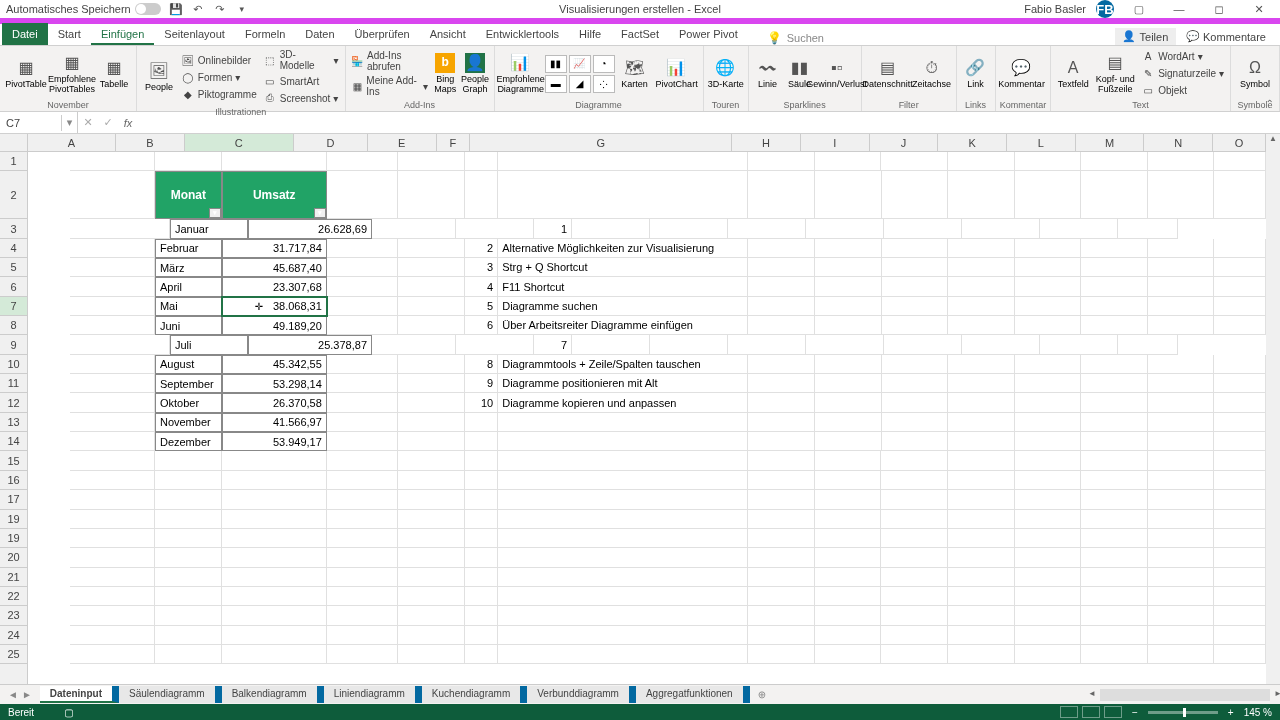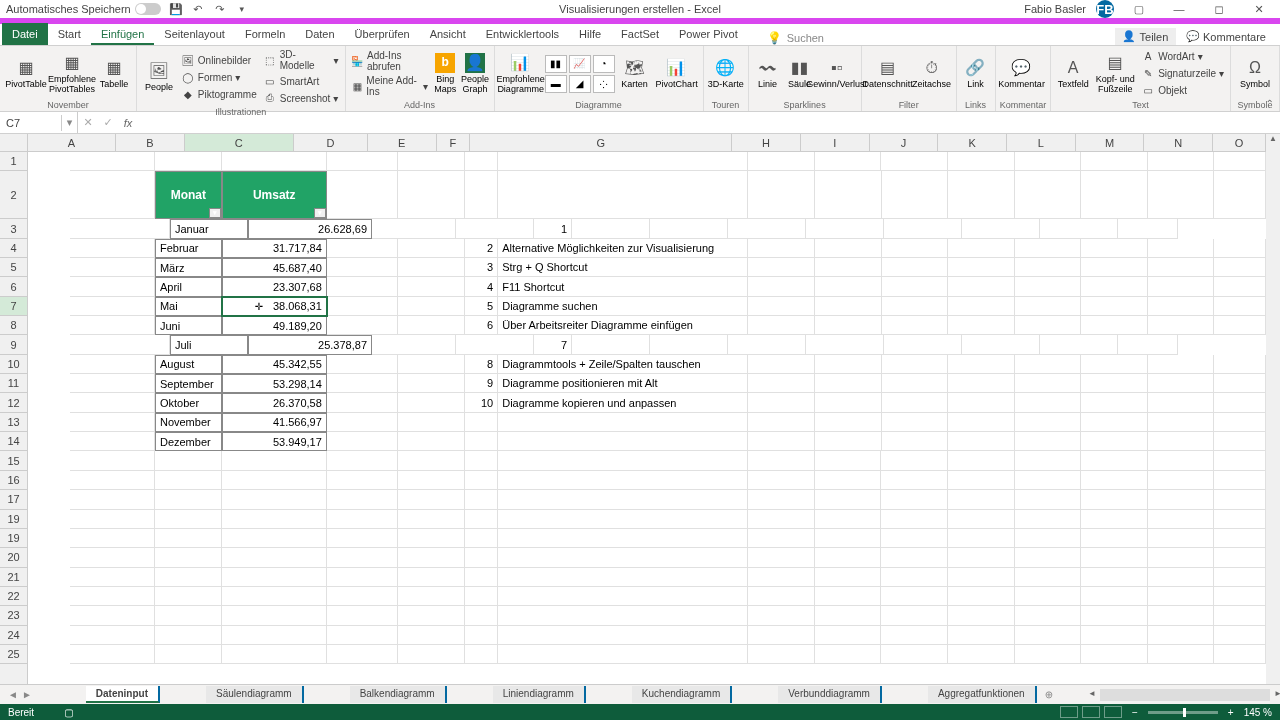--- a/index.html
+++ b/index.html
@@ -70,21 +70,21 @@
 .dcell.num { justify-content: flex-end; }
 .active-cell { outline: 2px solid #217346; outline-offset: -1px; background: #fff; }
 .cursor-plus { position: absolute; font-size: 10px; pointer-events: none; color: #000; }
 
 .vscroll { position: absolute; top: 134px; right: 0; width: 14px; bottom: 36px; background: #f0f0f0; }
 .vscroll-up, .vscroll-down { height: 14px; text-align: center; font-size: 8px; color: #666; }
 
 
 .sheet-bar { position: absolute; bottom: 16px; left: 0; right: 0; height: 20px; background: #f3f2f1; border-top: 1px solid #ccc; display: flex; align-items: center; font-size: 10px; }
 .sheet-nav { display: flex; gap: 4px; padding: 0 8px; color: #888; }
-.sheet-tab { padding: 2px 10px; border-right: 2px solid #0369a1; color: #444; cursor: pointer; background: #e8e8e8; margin-left: 46px; }
+.sheet-tab { padding: 2px 10px; border-right: 7px solid #0369a1; color: #444; cursor: pointer; background: #e8e8e8; }
 .sheet-tab.active { background: #fff; border-bottom: 2px solid #217346; font-weight: 600; }
 .sheet-add { padding: 0 8px; color: #888; cursor: pointer; }
 .hscroll { margin-left: auto; width: 170px; height: 12px; background: #ddd; margin-right: 10px; position: relative; }
 .hscroll::before { content: '◄'; position: absolute; left: -12px; font-size: 8px; color: #666; }
 .hscroll::after { content: '►'; position: absolute; right: -12px; font-size: 8px; color: #666; }
 
 
 .status-bar { position: absolute; bottom: 0; left: 0; right: 0; height: 16px; background: #0e5c3b; color: #fff; display: flex; align-items: center; font-size: 10px; padding: 0 8px; }
 .status-right { margin-left: auto; display: flex; align-items: center; gap: 10px; }
 .view-btns { display: flex; gap: 4px; }

